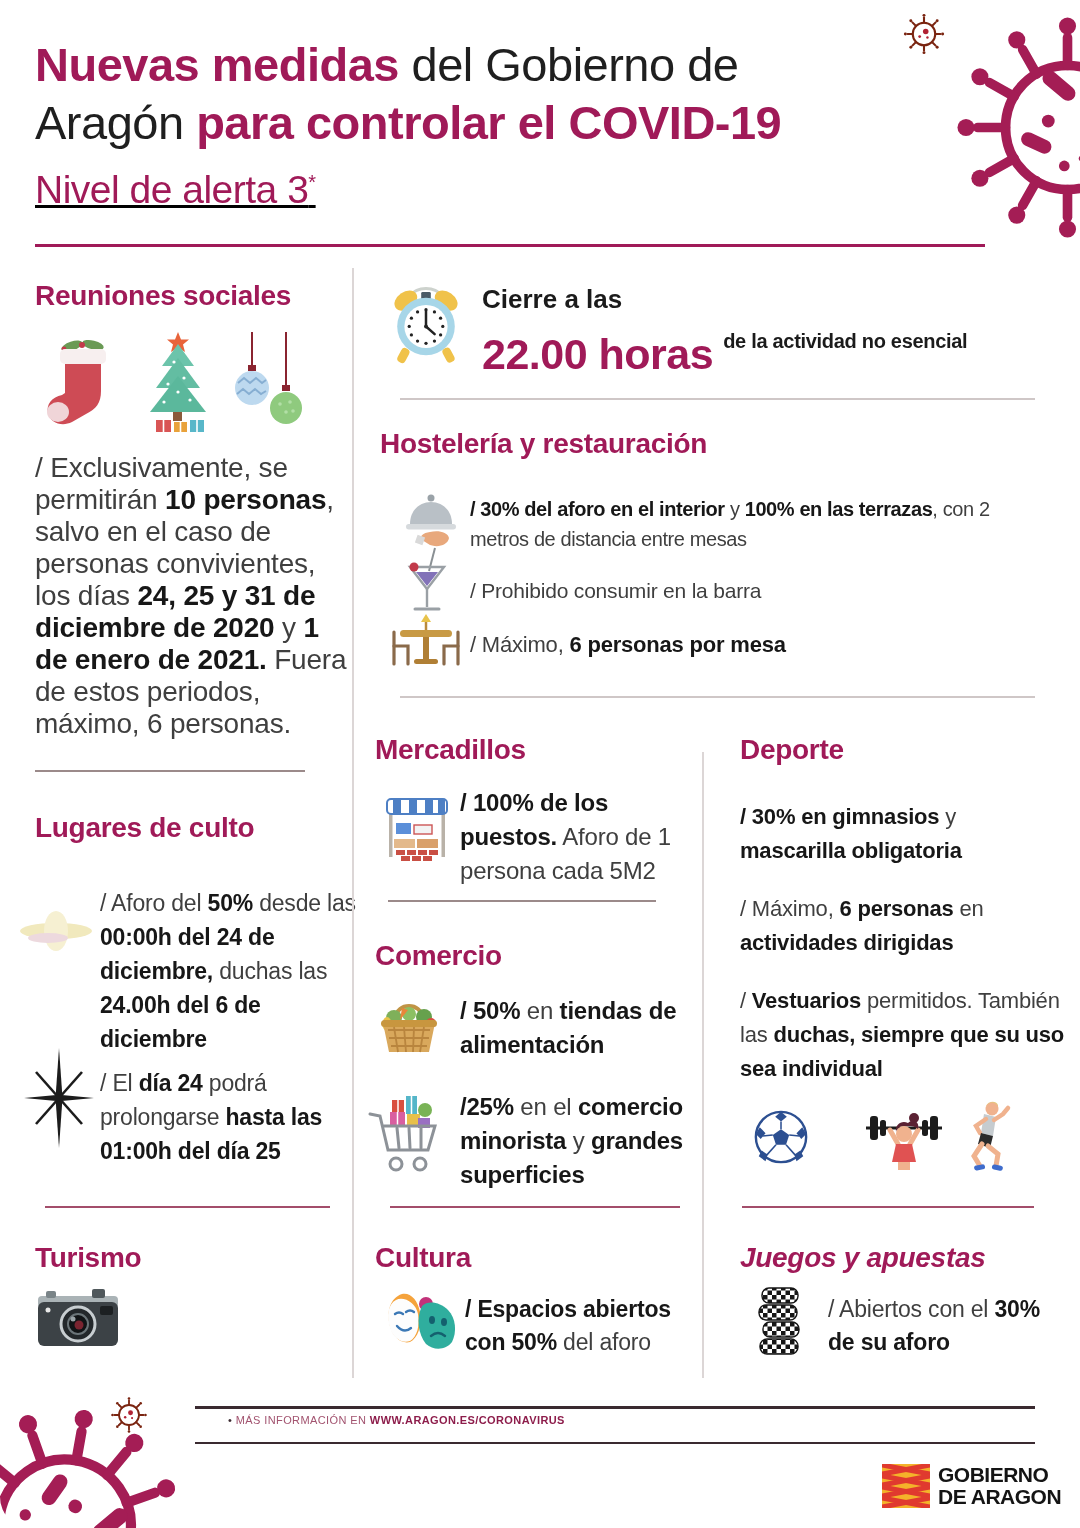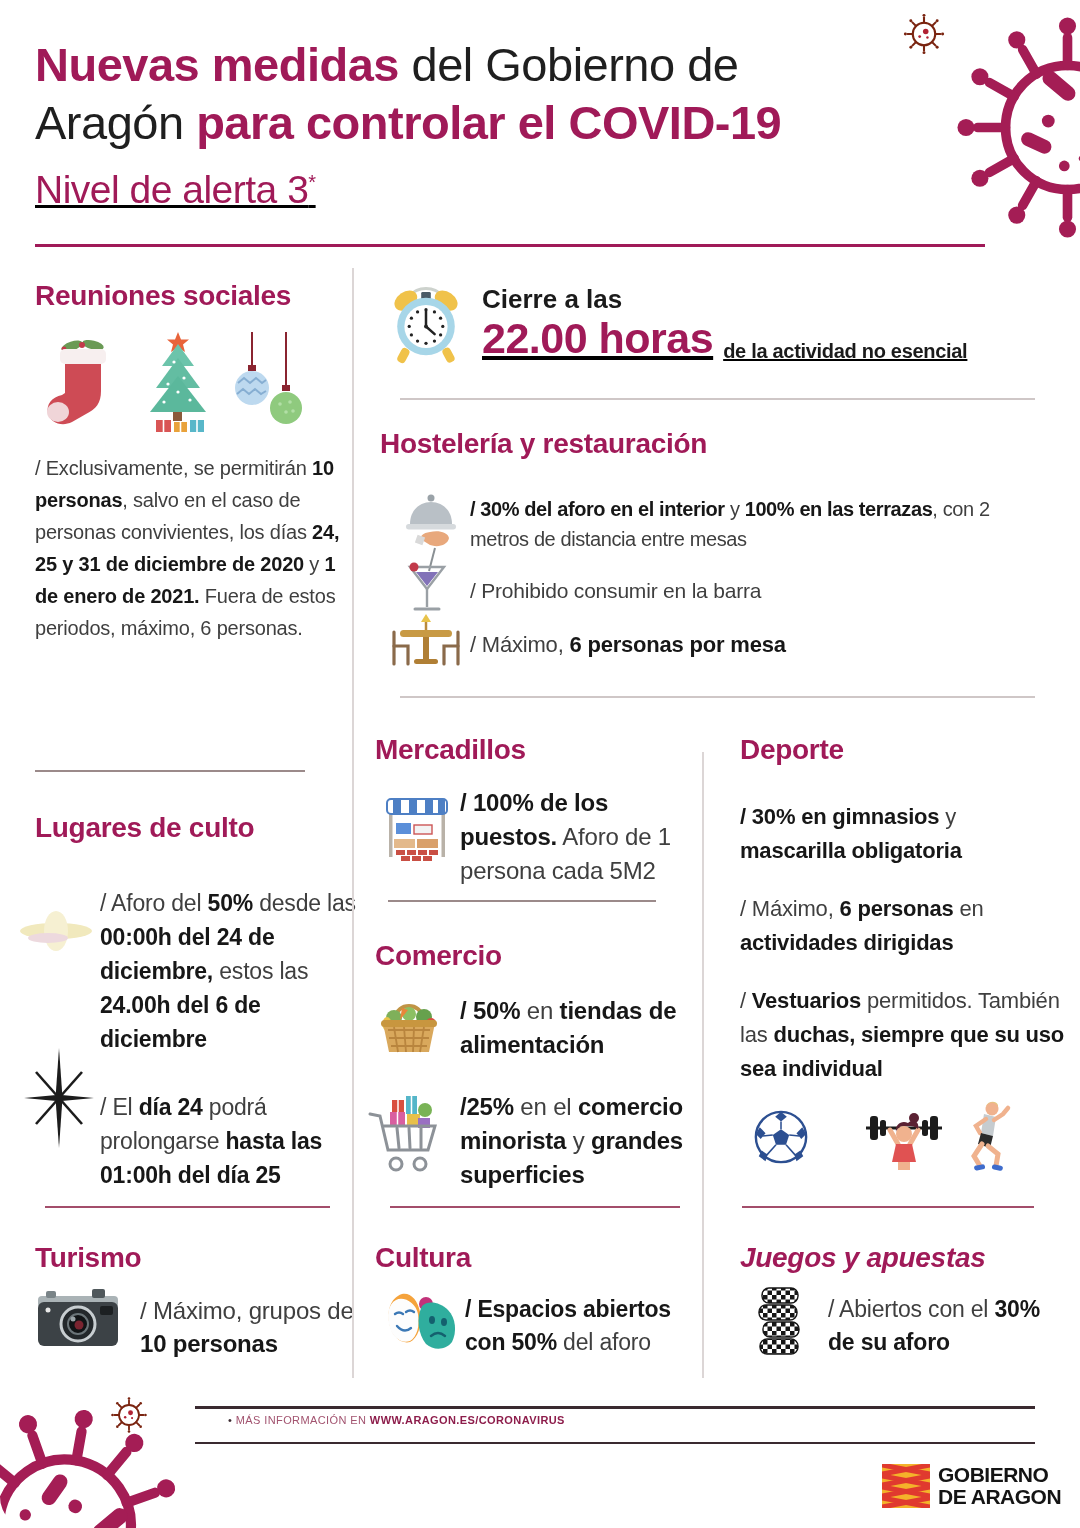--- a/index.html
+++ b/index.html
@@ -11,21 +11,21 @@
   .txt b{color:#171717;}
   .rule{position:absolute;}
   .title{position:absolute;left:35px;top:36px;width:860px;font-size:47px;line-height:58px;
          font-weight:400;color:#1f1f1f;letter-spacing:-0.5px;}
   .title .mag{color:#a01a58;font-weight:700;}
   .alert-row{position:absolute;left:35px;top:168px;width:920px;display:flex;align-items:baseline;gap:26px;text-decoration:underline;}
   .alert{font-size:39px;color:#a01a58;font-weight:400;letter-spacing:-0.5px;}
   .alert sup{font-size:20px;}
   .order{font-size:21px;font-style:italic;font-weight:700;color:#222222;letter-spacing:-0.2px;}
   .clock-pre{position:absolute;left:482px;top:284px;font-size:26px;font-weight:700;color:#1b1b1b;}
-  .clock-line{position:absolute;left:482px;top:314px;display:flex;align-items:flex-end;text-decoration:underline;}
+  .clock-line{position:absolute;left:482px;top:330px;display:flex;align-items:flex-start;}
   .clock-time{font-size:43px;font-weight:700;color:#a01a58;letter-spacing:-0.5px;}
   .clock-post{font-size:20px;font-weight:700;color:#1b1b1b;margin-left:10px;letter-spacing:-0.3px;}
   .finfo{position:absolute;left:228px;top:1414px;font-size:11px;letter-spacing:0.4px;color:#a2536f;}
   .finfo b{color:#8d1d4b;}
   .logo-text{position:absolute;left:938px;top:1464px;font-size:21px;line-height:22px;font-weight:700;
              color:#141414;letter-spacing:-0.5px;}
 </style>
 </head>
 <body>
 
@@ -184,54 +184,54 @@
       <circle cx="58" cy="76" r="16" fill="#8fca7e"></circle>
       <g fill="#b2dfa6">
         <circle cx="52" cy="72" r="1.8"></circle>
           <circle cx="62" cy="70" r="1.8"></circle>
           <circle cx="58" cy="80" r="1.8"></circle>
           <circle cx="65" cy="79" r="1.8"></circle>
       </g>
     </svg>
   </div>
 
-  <div class="txt" style="left:35px;top:452px;width:320px;font-size:20px;line-height:32px;">
+  <div class="txt" style="left:35px;top:452px;width:320px;font-size:28px;line-height:32px;">
     <span>/ Exclusivamente, se permitirán </span><b>10 personas</b><span>, salvo en el caso de personas convivientes, los días </span><b>24, 25 y 31 de diciembre de 2020</b><span> y </span><b>1 de enero de 2021.</b><span> Fuera de estos periodos, máximo, 6 personas.</span>
   </div>
 
   <div class="rule" style="left:35px;top:770px;width:270px;height:2px;background:#9b8a8a;"></div>
 
   <div class="h2" style="left:35px;top:812px;">Lugares de culto</div>
 
   <div class="abs" style="left:18px;top:898px;">
     <svg width="76" height="66" viewBox="0 0 76 66">
       <ellipse cx="38" cy="33" rx="36" ry="8" fill="#f1e9bd"></ellipse>
       <ellipse cx="38" cy="33" rx="12" ry="20" fill="#f6f0d2"></ellipse>
       <ellipse cx="30" cy="40" rx="20" ry="5" fill="#edd9de"></ellipse>
     </svg>
   </div>
 
   <div class="txt" style="left:100px;top:886px;width:262px;font-size:23px;line-height:34px;">
-    <span>/ Aforo del </span><b>50%</b><span>  desde las </span><b>00:00h del 24 de diciembre,</b><span> estos las </span><b>24.00h del 6 de diciembre</b>
+    <span>/ Aforo del </span><b>50%</b><span>  desde las </span><b>00:00h del 24 de diciembre,</b><span> duchas las </span><b>24.00h del 6 de diciembre</b>
   </div>
 
   <div class="abs" style="left:22px;top:1048px;">
     <svg width="74" height="100" viewBox="0 0 74 100">
       <g fill="#1c1c1c">
         <polygon points="37,0 40.5,50 37,100 33.5,50"></polygon>
         <polygon points="2,50 37,46.8 72,50 37,53.2"></polygon>
       </g>
       <g stroke="#1c1c1c" stroke-width="2.6">
         <line x1="14" y1="24" x2="60" y2="76"></line>
           <line x1="60" y1="24" x2="14" y2="76"></line>
       </g>
     </svg>
   </div>
 
-  <div class="txt" style="left:100px;top:1066px;width:258px;font-size:23px;line-height:34px;margin-top:24px;">
+  <div class="txt" style="left:100px;top:1066px;width:258px;font-size:23px;line-height:34px;">
     <span>/ El </span><b>día 24</b><span> podrá prolongarse </span><b>hasta las 01:00h del día 25</b>
   </div>
 
   <div class="rule" style="left:45px;top:1206px;width:285px;height:2px;background:#a34e6b;"></div>
 
   <div class="h2" style="left:35px;top:1242px;">Turismo</div>
 
   <div class="abs" style="left:36px;top:1288px;">
     <svg width="84" height="62" viewBox="0 0 84 62">
       <rect x="2" y="8" width="80" height="12" rx="4" fill="#aab3b6"></rect>
@@ -240,23 +240,20 @@
       <rect x="2" y="14" width="80" height="44" rx="6" fill="#3c4246"></rect>
       <circle cx="42" cy="36" r="17" fill="#23282b" stroke="#c8ced1" stroke-width="3"></circle>
       <circle cx="42" cy="36" r="10" fill="#111416" stroke="#6a7478" stroke-width="2"></circle>
       <circle cx="43" cy="37" r="4.5" fill="#7a2430"></circle>
       <circle cx="37" cy="31" r="2.5" fill="#9aa4a8"></circle>
       <rect x="64" y="18" width="13" height="9" rx="2" fill="#1c2022"></rect>
       <circle cx="12" cy="22" r="2.5" fill="#e8e8e8"></circle>
     </svg>
   </div>
 
-  <div class="txt" style="left:140px;top:1294px;width:215px;font-size:24px;line-height:33px;">
-    <span>/ Máximo, grupos de </span><b>10 personas</b>
-  </div>
 
   <div class="rule" style="left:352px;top:268px;width:2px;height:1110px;background:#dcd6d6;"></div>
   <div class="rule" style="left:702px;top:752px;width:2px;height:626px;background:#dcd6d6;"></div>
 
   <div class="abs" style="left:378px;top:280px;">
     <svg width="96" height="92" viewBox="0 0 100 95">
       <path d="M36,16 C36,6 64,6 64,16" fill="none" stroke="#cdd2cd" stroke-width="3"></path>
       <ellipse cx="29" cy="21" rx="13" ry="9" fill="#f0c24a" transform="rotate(-35 29 21)"></ellipse>
       <ellipse cx="71" cy="21" rx="13" ry="9" fill="#f0c24a" transform="rotate(35 71 21)"></ellipse>
       <rect x="45" y="12" width="10" height="8" rx="1.5" fill="#4a5a66"></rect>

